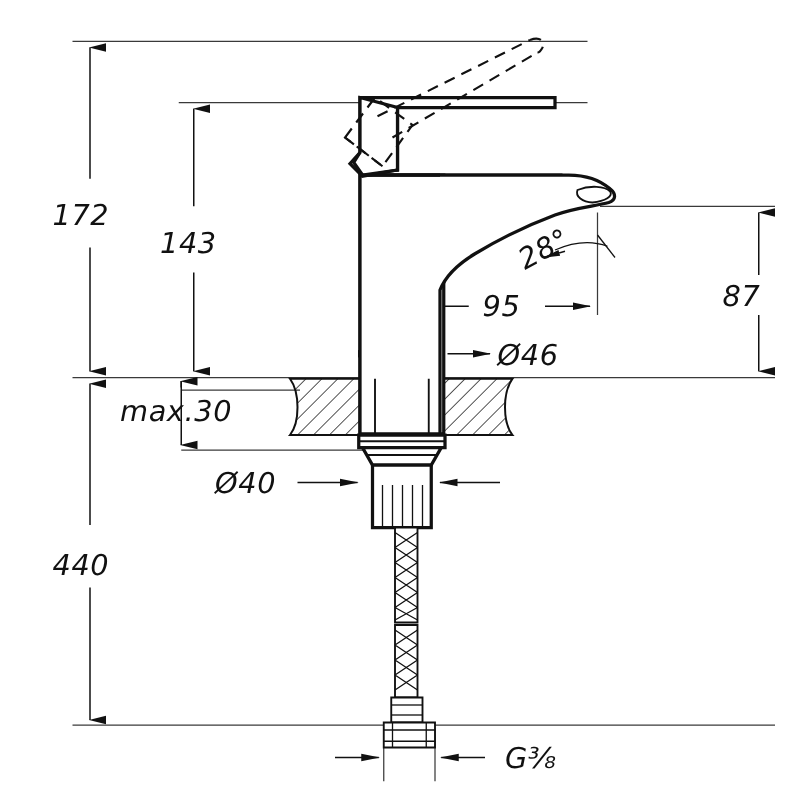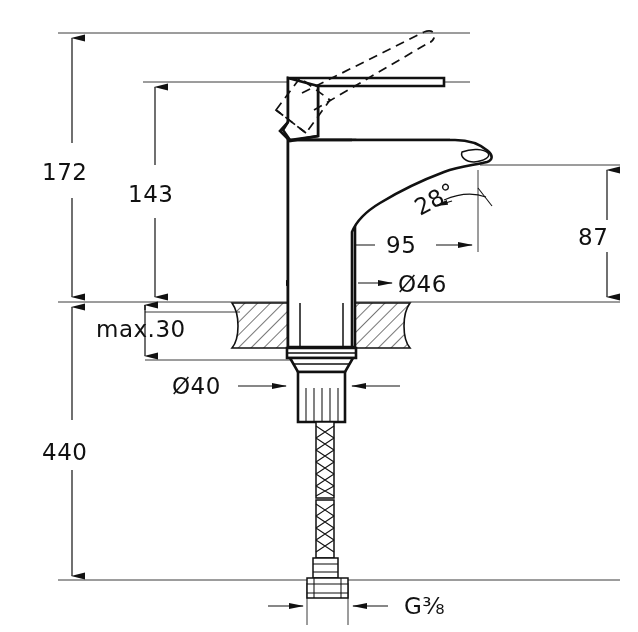--- a/index.html
+++ b/index.html
@@ -7,20 +7,21 @@
   body{
     width:638px;height:632px;
     font-family:"DejaVu Sans","Liberation Sans",sans-serif;
     overflow:hidden;
     position:relative;
   }
   #drawing-root{
     position:relative;
     width:638px;height:632px;
     background:#ffffff;
+    font-style:italic;
   }
   svg#tech-drawing{display:block;width:638px;height:632px;}
   .dim-text{
     font-family:"DejaVu Sans","Liberation Sans",sans-serif;
     font-size:23px;
     fill:#111111;
     letter-spacing:0.5px;
   }
   .obj-line{
     stroke:#111111;stroke-width:2.6;fill:none;

